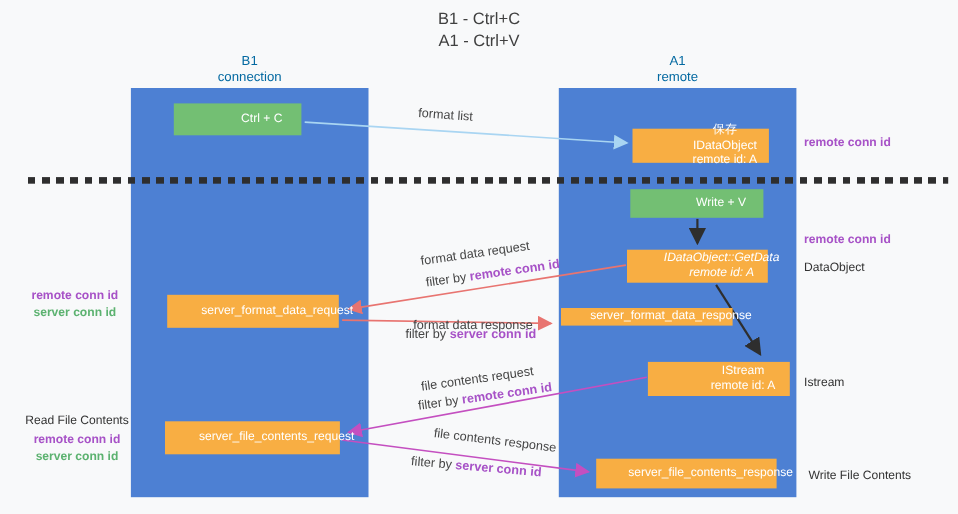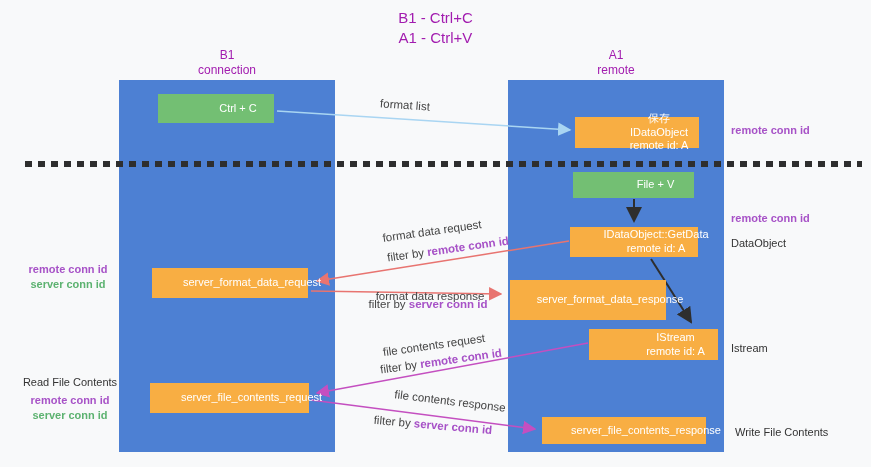--- a/index.html
+++ b/index.html
@@ -10,25 +10,25 @@
   #stage{
     position:relative;
     width:871px;height:467px;
     background:#f8f9fa;
     overflow:hidden;
   }
   .abs{position:absolute;}
   .title{
     left:0;top:8px;width:871px;
     text-align:center;
-    font-size:15px;color:#a21caf;line-height:1.35;
+    font-size:15px;color:#404040;line-height:1.35;
   }
   .col-header{
     top:48px;text-align:center;
-    font-size:12px;color:#a21caf;line-height:1.25;
+    font-size:12px;color:#0369a1;line-height:1.25;
   }
   .lifeline{
     top:80px;width:216px;height:372px;
     background:#4d80d3;
   }
   .dashed-sep{
     left:25px;top:161px;width:837px;height:6px;
     background:repeating-linear-gradient(90deg,#2e2e2e 0 7px,transparent 7px 13px);
   }
   .node{
@@ -103,33 +103,33 @@
   <div class="abs node green" style="left:158px;top:94px;width:116px;height:29px;">
     <div>Ctrl + C</div>
   </div>
 
   <div class="abs node orange" style="left:575px;top:117px;width:124px;height:31px;">
     <div>保存IDataObject</div>
     <div>remote id: A</div>
   </div>
 
   <div class="abs node green" style="left:573px;top:172px;width:121px;height:26px;">
-    <div>File + V</div>
+    <div>Write + V</div>
   </div>
 
-  <div class="abs node orange" style="left:570px;top:227px;width:128px;height:30px;">
+  <div class="abs node orange" style="left:570px;top:227px;width:128px;height:30px;font-style:italic;">
     <div>IDataObject::GetData</div>
     <div>remote id: A</div>
   </div>
 
   <div class="abs node orange" style="left:152px;top:268px;width:156px;height:30px;">
     <div>server_format_data_request</div>
   </div>
 
-  <div class="abs node orange" style="left:510px;top:280px;width:156px;height:40px;">
+  <div class="abs node orange" style="left:510px;top:280px;width:156px;height:16px;">
     <div>server_format_data_response</div>
   </div>
 
   <div class="abs node orange" style="left:589px;top:329px;width:129px;height:31px;">
     <div>IStream</div>
     <div>remote id: A</div>
   </div>
 
   <div class="abs node orange" style="left:542px;top:417px;width:164px;height:27px;">
     <div>server_file_contents_response</div>

